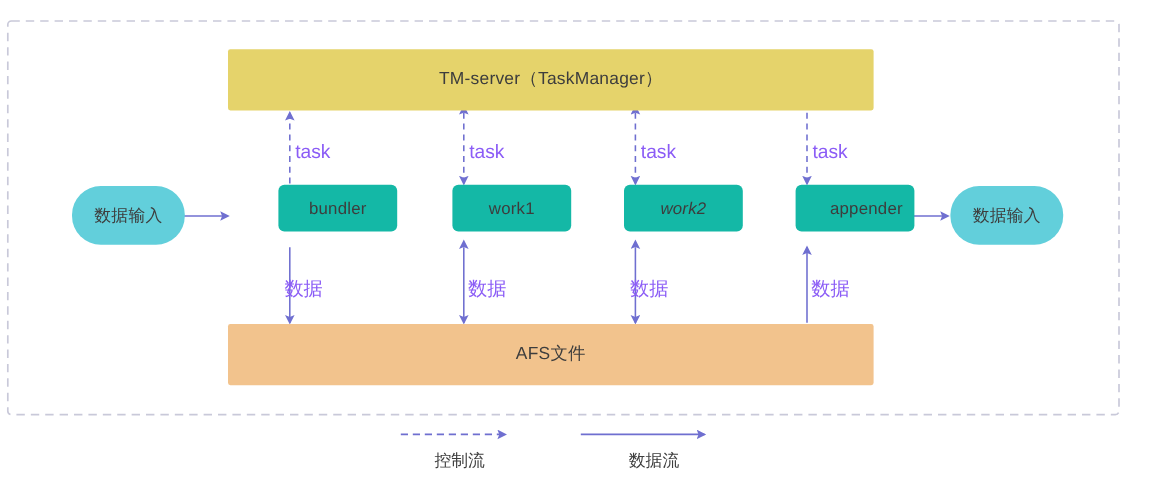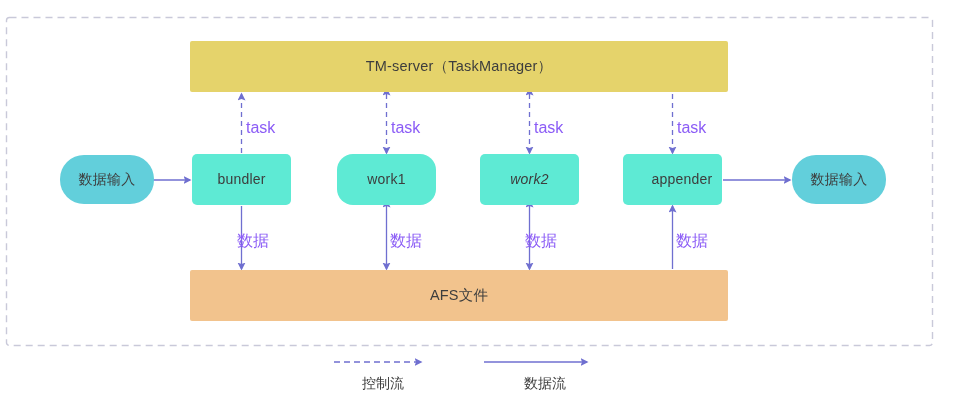--- a/index.html
+++ b/index.html
@@ -52,26 +52,27 @@
   .bar-afs {
     left: 190px;
     top: 270px;
     width: 538px;
     height: 51px;
     background: #f2c38d;
   }
   .proc {
     top: 154px;
     width: 99px;
-    height: 51px;
-    background: #5eead4;
+    height: 39px;
+    background: #14b8a6;
     border-radius: 5px;
+    margin-left: 40px;
   }
   .proc-bundler { left: 192px; }
-  .proc-work1   { left: 337px; border-radius: 16px; }
+  .proc-work1   { left: 337px; }
   .proc-work2   { left: 480px; font-style: italic; }
   .proc-appender{ left: 623px; padding-left: 19px; }
   .term {
     top: 155px;
     width: 94px;
     height: 49px;
     background: #62cfdb;
     border-radius: 24px;
   }
   .term-in  { left: 60px; }

